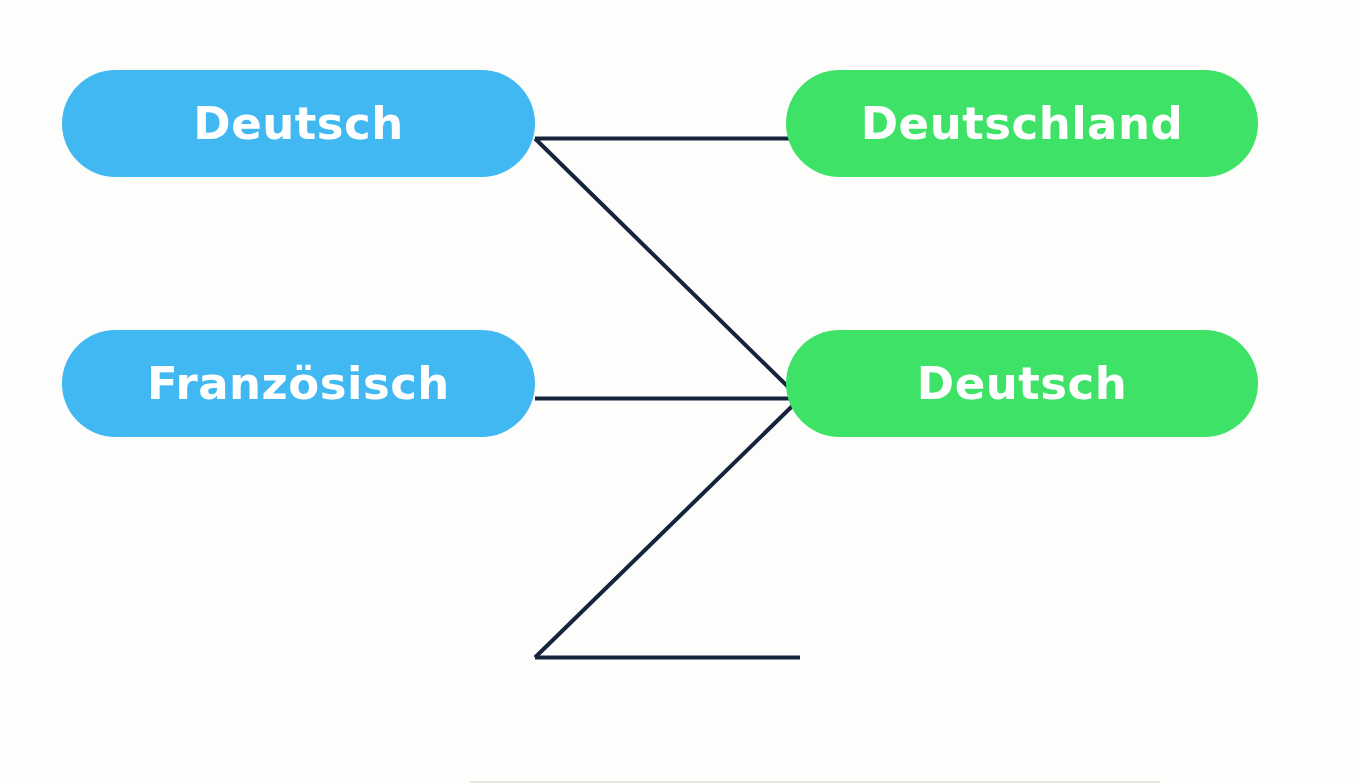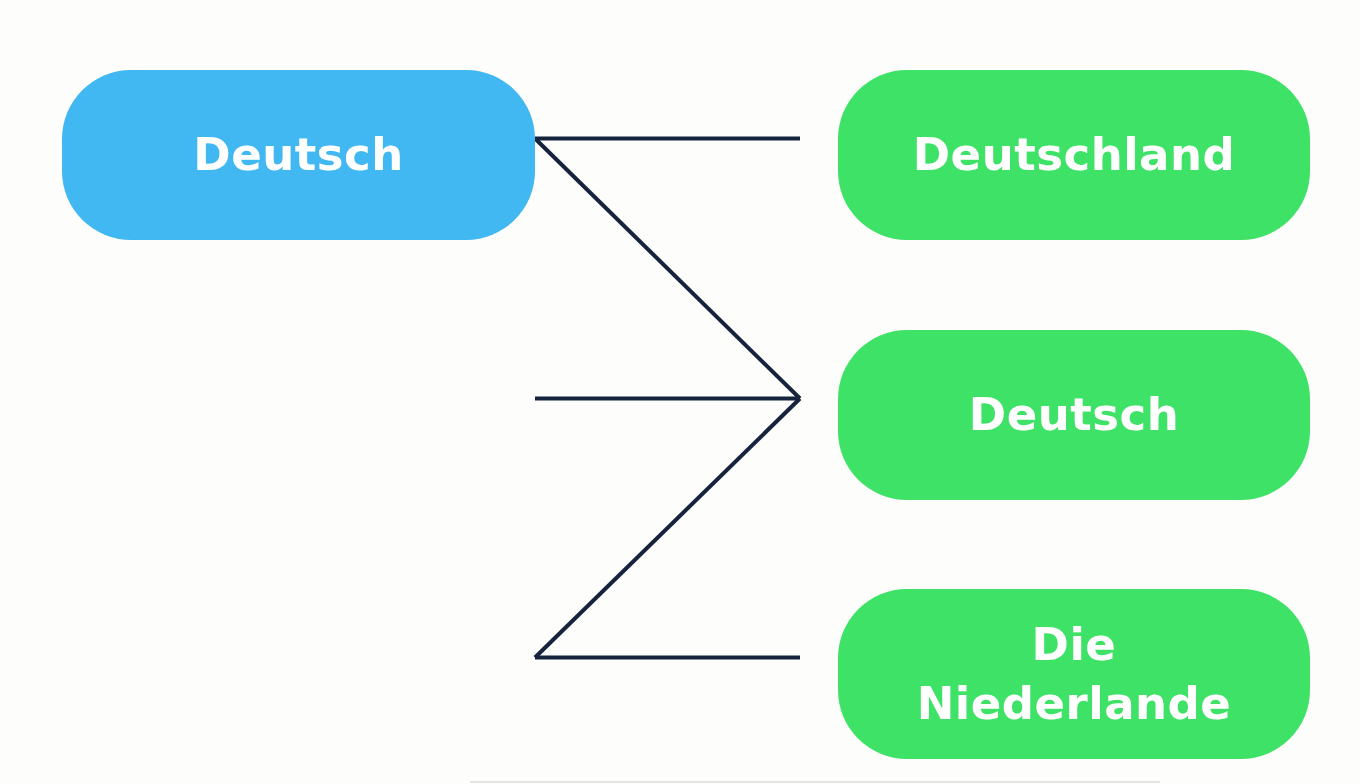--- a/index.html
+++ b/index.html
@@ -23,40 +23,40 @@
     width: 1360px;
     height: 784px;
     z-index: 1;
   }
   svg.connectors line {
     stroke: var(--color-connector, #15233c);
     stroke-width: 4;
   }
   .pill {
     position: absolute;
-    height: 170px;
+    height: 107px;
     border-radius: 69px;
     display: flex;
     align-items: center;
     justify-content: center;
     z-index: 2;
     color: var(--color-pill-text, #ffffff);
     font-size: 45px;
     font-weight: 600;
     letter-spacing: 0.5px;
     text-align: center;
     line-height: 1.32;
   }
   .pill-left {
     left: 62px;
     width: 473px;
     background: var(--color-language-pill, #41b8f1);
   }
   .pill-right {
-    left: 838px;
+    left: 786px;
     width: 472px;
     background: var(--color-country-pill, #3ee266);
     text-align: center;
   }
   .row-1 { top: 70px; }
   .row-2 { top: 330px; }
   .row-3 { top: 589px; }
   .pill-label { display: inline-block; }
   .pill-label.wrap { max-width: 330px; }
   .bottom-artifact {
@@ -78,25 +78,25 @@
     <line x1="535" y1="138.5" x2="800" y2="138.5"></line>
     <line x1="535" y1="138.5" x2="800" y2="398.5"></line>
     <line x1="535" y1="398.5" x2="800" y2="398.5"></line>
     <line x1="535" y1="657.5" x2="800" y2="398.5"></line>
     <line x1="535" y1="657.5" x2="800" y2="657.5"></line>
   </svg>
 
   <div class="pill pill-left row-1">
     <span class="pill-label">Deutsch</span>
   </div>
+  <div class="pill pill-left row-2">
+    <span class="pill-label">Französisch</span>
+  </div>
 
   <div class="pill pill-right row-1">
     <span class="pill-label">Deutschland</span>
   </div>
   <div class="pill pill-right row-2">
     <span class="pill-label">Deutsch</span>
   </div>
-  <div class="pill pill-right row-3">
-    <span class="pill-label wrap">Die Niederlande</span>
-  </div>
 
   <div class="bottom-artifact"></div>
 </div>
 
 </body></html>

